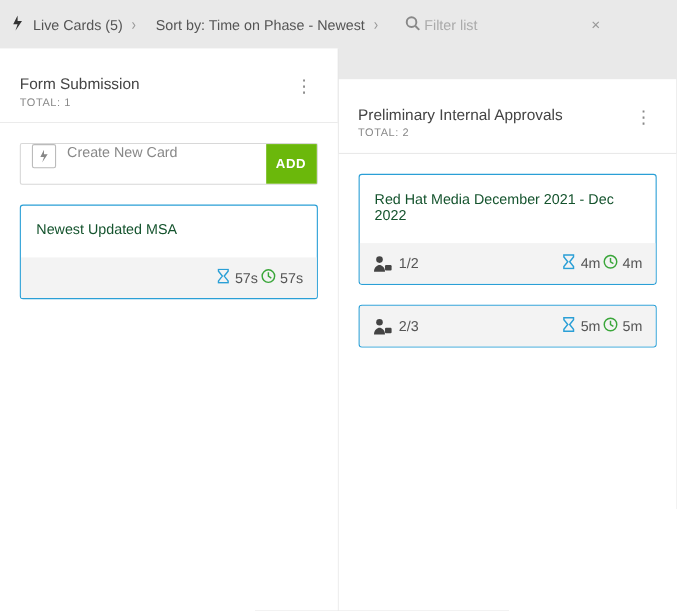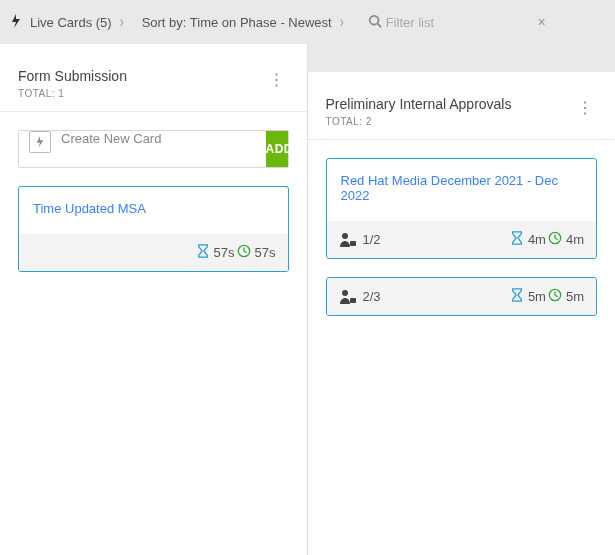--- a/index.html
+++ b/index.html
@@ -141,34 +141,34 @@
     color: #888;
     font-size: 13px;
   }
   .add-btn {
     background: #6bb80b;
     color: #fff;
     font-size: 12px;
     font-weight: 700;
     border: none;
     height: 100%;
-    width: 22px;
+    width: 46px;
     letter-spacing: 0.5px;
     cursor: pointer;
   }
 
   
   .card {
     border: 1px solid #2a9fd6;
     border-radius: 3px;
     margin-bottom: 18px;
     overflow: hidden;
   }
   .card-title {
-    color: #3b82f6;
+    color: #14532d;
     font-size: 13px;
     padding: 14px 14px 18px 14px;
   }
   .card-footer {
     background: #f3f3f3;
     padding: 10px 12px;
     display: flex;
     align-items: center;
     font-size: 13px;
     color: #555;
@@ -254,21 +254,21 @@
         <span class="create-icon">
           <svg width="10" height="12" viewBox="0 0 12 14">
                 <path d="M6 0 L2 8 H6 L4 14 L10 5 H6 Z" fill="#888"></path>
               </svg>
         </span>
         <span class="create-label">Create New Card</span>
         <button class="add-btn">ADD</button>
       </div>
 
       <div class="card">
-        <div class="card-title">Time Updated MSA</div>
+        <div class="card-title">Newest Updated MSA</div>
         <div class="card-footer">
           <div class="footer-right">
             <span class="time-item">
               <span>
                 <svg class="hourglass" viewBox="0 0 16 16">
                       <path d="M3 1h10v2l-4 5 4 5v2H3v-2l4-5-4-5V1z" fill="none" stroke="#2a9fd6" stroke-width="1.5"></path>
                     </svg>
               </span>
               <span>57s</span>
             </span>

